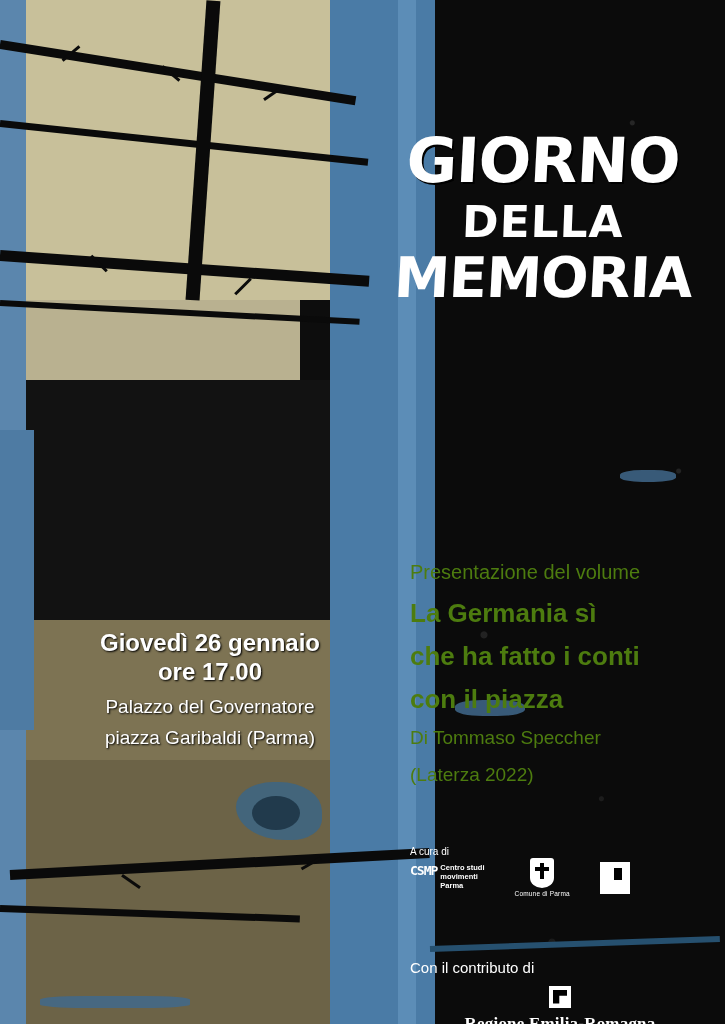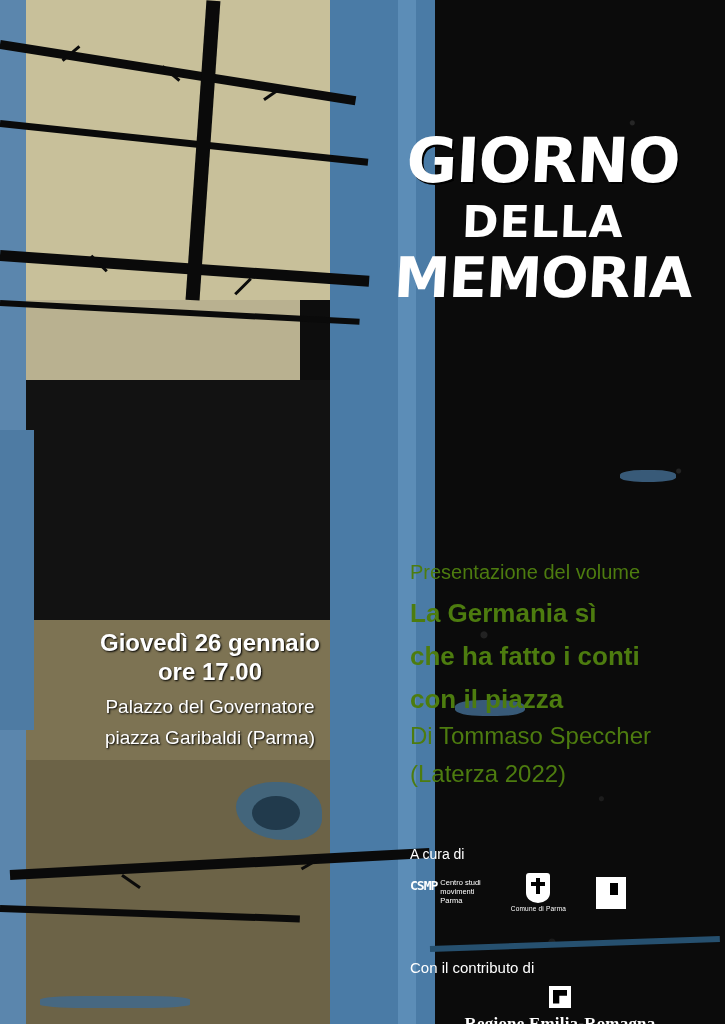--- a/index.html
+++ b/index.html
@@ -203,59 +203,59 @@
     font-size: 20px;
     line-height: 1.25;
   }
   .vb-title {
     font-size: 26px;
     font-weight: bold;
     line-height: 1.12;
     margin-top: 14px;
   }
   .vb-author {
-    font-size: 24px;
+    font-size: 19px;
     line-height: 1.3;
-    margin-top: 6px;
+    margin-top: 12px;
   }
 
   .credits {
     position: absolute;
     left: 410px;
     top: 845px;
     width: 300px;
     color: #ffffff;
   }
   .cr-label {
-    font-size: 14px;
+    font-size: 10px;
     line-height: 1.3;
   }
   .logos-row {
     display: flex;
     align-items: center;
     gap: 30px;
-    margin-top: 10px;
   }
   .logo-csmp {
     display: flex;
     align-items: flex-start;
     gap: 3px;
   }
   .logo-csmp .mono {
     font-family: "DejaVu Sans Mono", monospace;
     font-size: 13px;
     font-weight: bold;
     line-height: 1.02;
     color: #fff;
     letter-spacing: -1px;
   }
   .logo-csmp .small {
     font-size: 7.5px;
     line-height: 1.18;
     color: #fff;
+    font-weight: bold;
   }
   .logo-comune {
     text-align: center;
     color: #fff;
   }
   .crest {
     width: 24px;
     height: 30px;
     margin: 0 auto;
     background: #fff;

